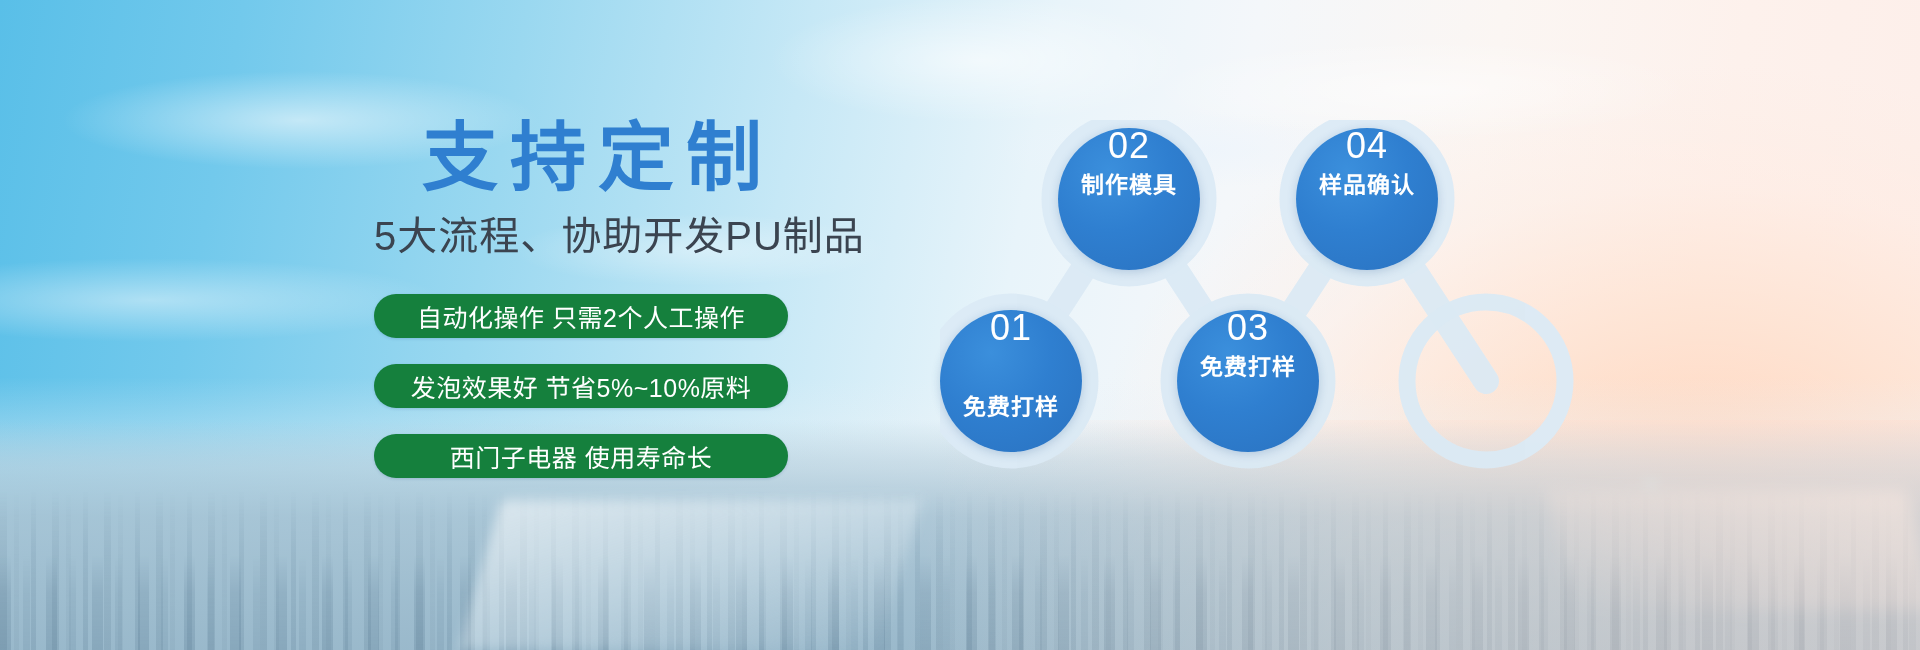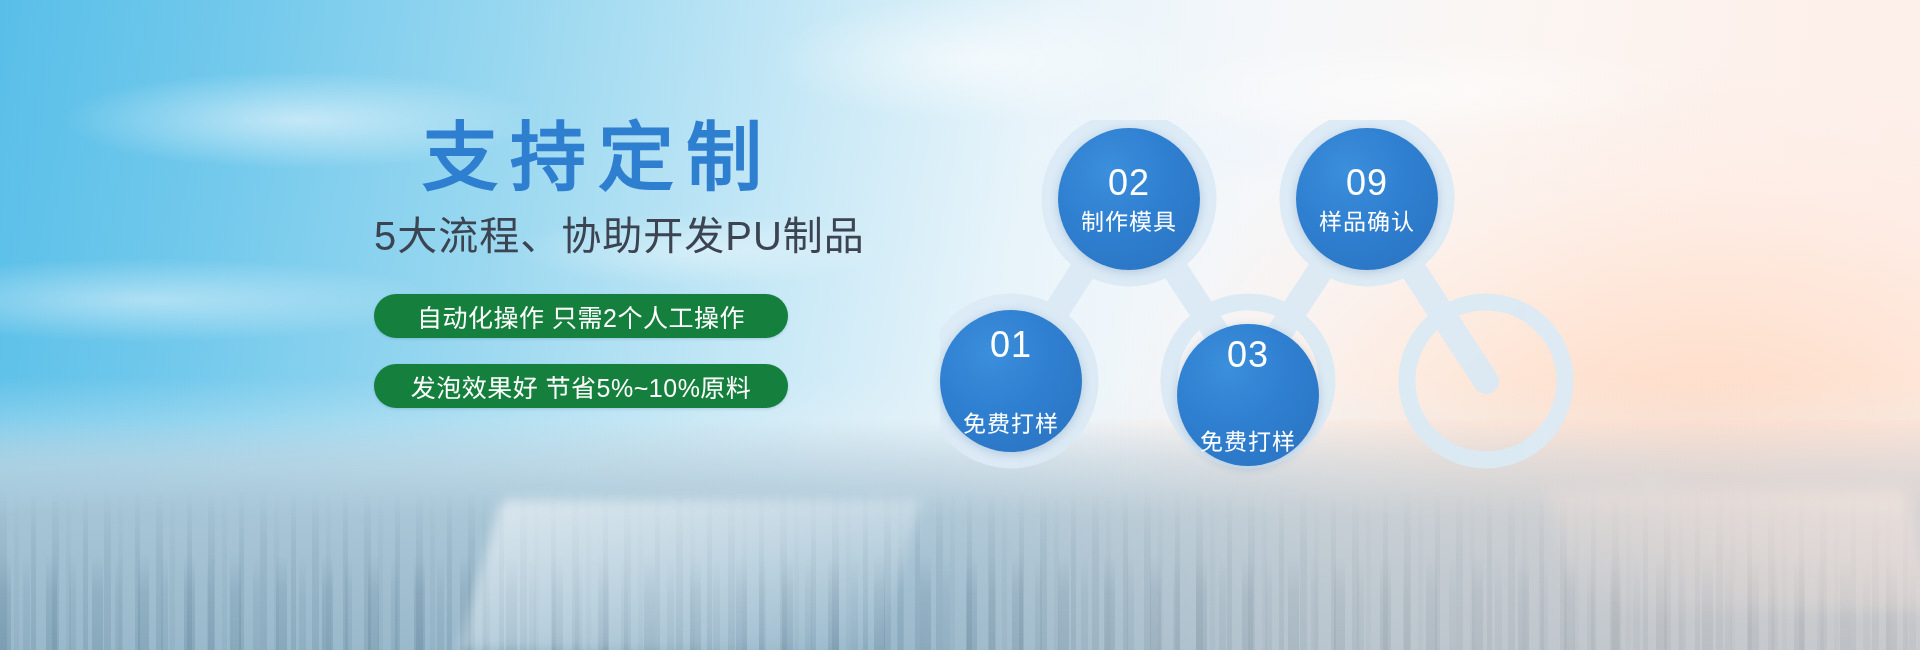--- a/index.html
+++ b/index.html
@@ -250,43 +250,42 @@
   .node {
     position: absolute;
     width: 142px;
     height: 142px;
     border-radius: 50%;
     background: radial-gradient(circle at 36% 30%, #3b8fdc 0%, #2f7fd0 45%, #2a72c0 100%);
     box-shadow: 0 2px 10px rgba(30, 80, 140, 0.22);
     display: flex;
     flex-direction: column;
     align-items: center;
-    justify-content: center;
     color: #ffffff;
     z-index: 3;
   }
   .node .num {
     font-size: 36px;
     font-weight: 400;
     line-height: 1;
     letter-spacing: 1px;
     margin-bottom: 10px;
   }
   .node .lbl {
     font-size: 23px;
-    font-weight: 400;
+    font-weight: 700;
     line-height: 1;
     letter-spacing: 1px;
     white-space: nowrap;
   }
 
   
   .node-01 { left:   0px; top: 190px; gap: 40px; }
   .node-02 { left: 118px; top:   8px; }
-  .node-03 { left: 237px; top: 204px; gap: 48px; }
+  .node-03 { left: 237px; top: 190px; }
   .node-04 { left: 356px; top:   8px; }
   .node-05 { left: 475px; top: 190px; }
 </style>
 </head>
 <body>
 
 <div class="banner">
 
   <div class="bg-layer sky-base"></div>
   <div class="bg-layer sky-warm"></div>
@@ -301,20 +300,21 @@
     <div class="city-warm"></div>
   </div>
 
   <div class="content-left">
     <h1 class="headline">支持定制</h1>
     <h2 class="subhead">5大流程、协助开发PU制品</h2>
 
     <ul class="pill-list">
       <li class="pill">自动化操作 只需2个人工操作</li>
       <li class="pill">发泡效果好 节省5%~10%原料</li>
+      <li class="pill">西门子电器 使用寿命长</li>
     </ul>
   </div>
 
   <div class="diagram">
 
     <svg viewBox="0 0 700 420" preserveAspectRatio="none">
       <g fill="none" stroke="#dbeaf5" stroke-width="26" stroke-linecap="round" opacity="0.92">
 
         <line x1="71" y1="261" x2="189" y2="79"></line>
         <line x1="189" y1="79" x2="308" y2="261"></line>
@@ -340,19 +340,19 @@
       <span class="num">02</span>
       <span class="lbl">制作模具</span>
     </div>
 
     <div class="node node-03">
       <span class="num">03</span>
       <span class="lbl">免费打样</span>
     </div>
 
     <div class="node node-04">
-      <span class="num">09</span>
+      <span class="num">04</span>
       <span class="lbl">样品确认</span>
     </div>
 
 
   </div>
 </div>
 
 </body></html>

